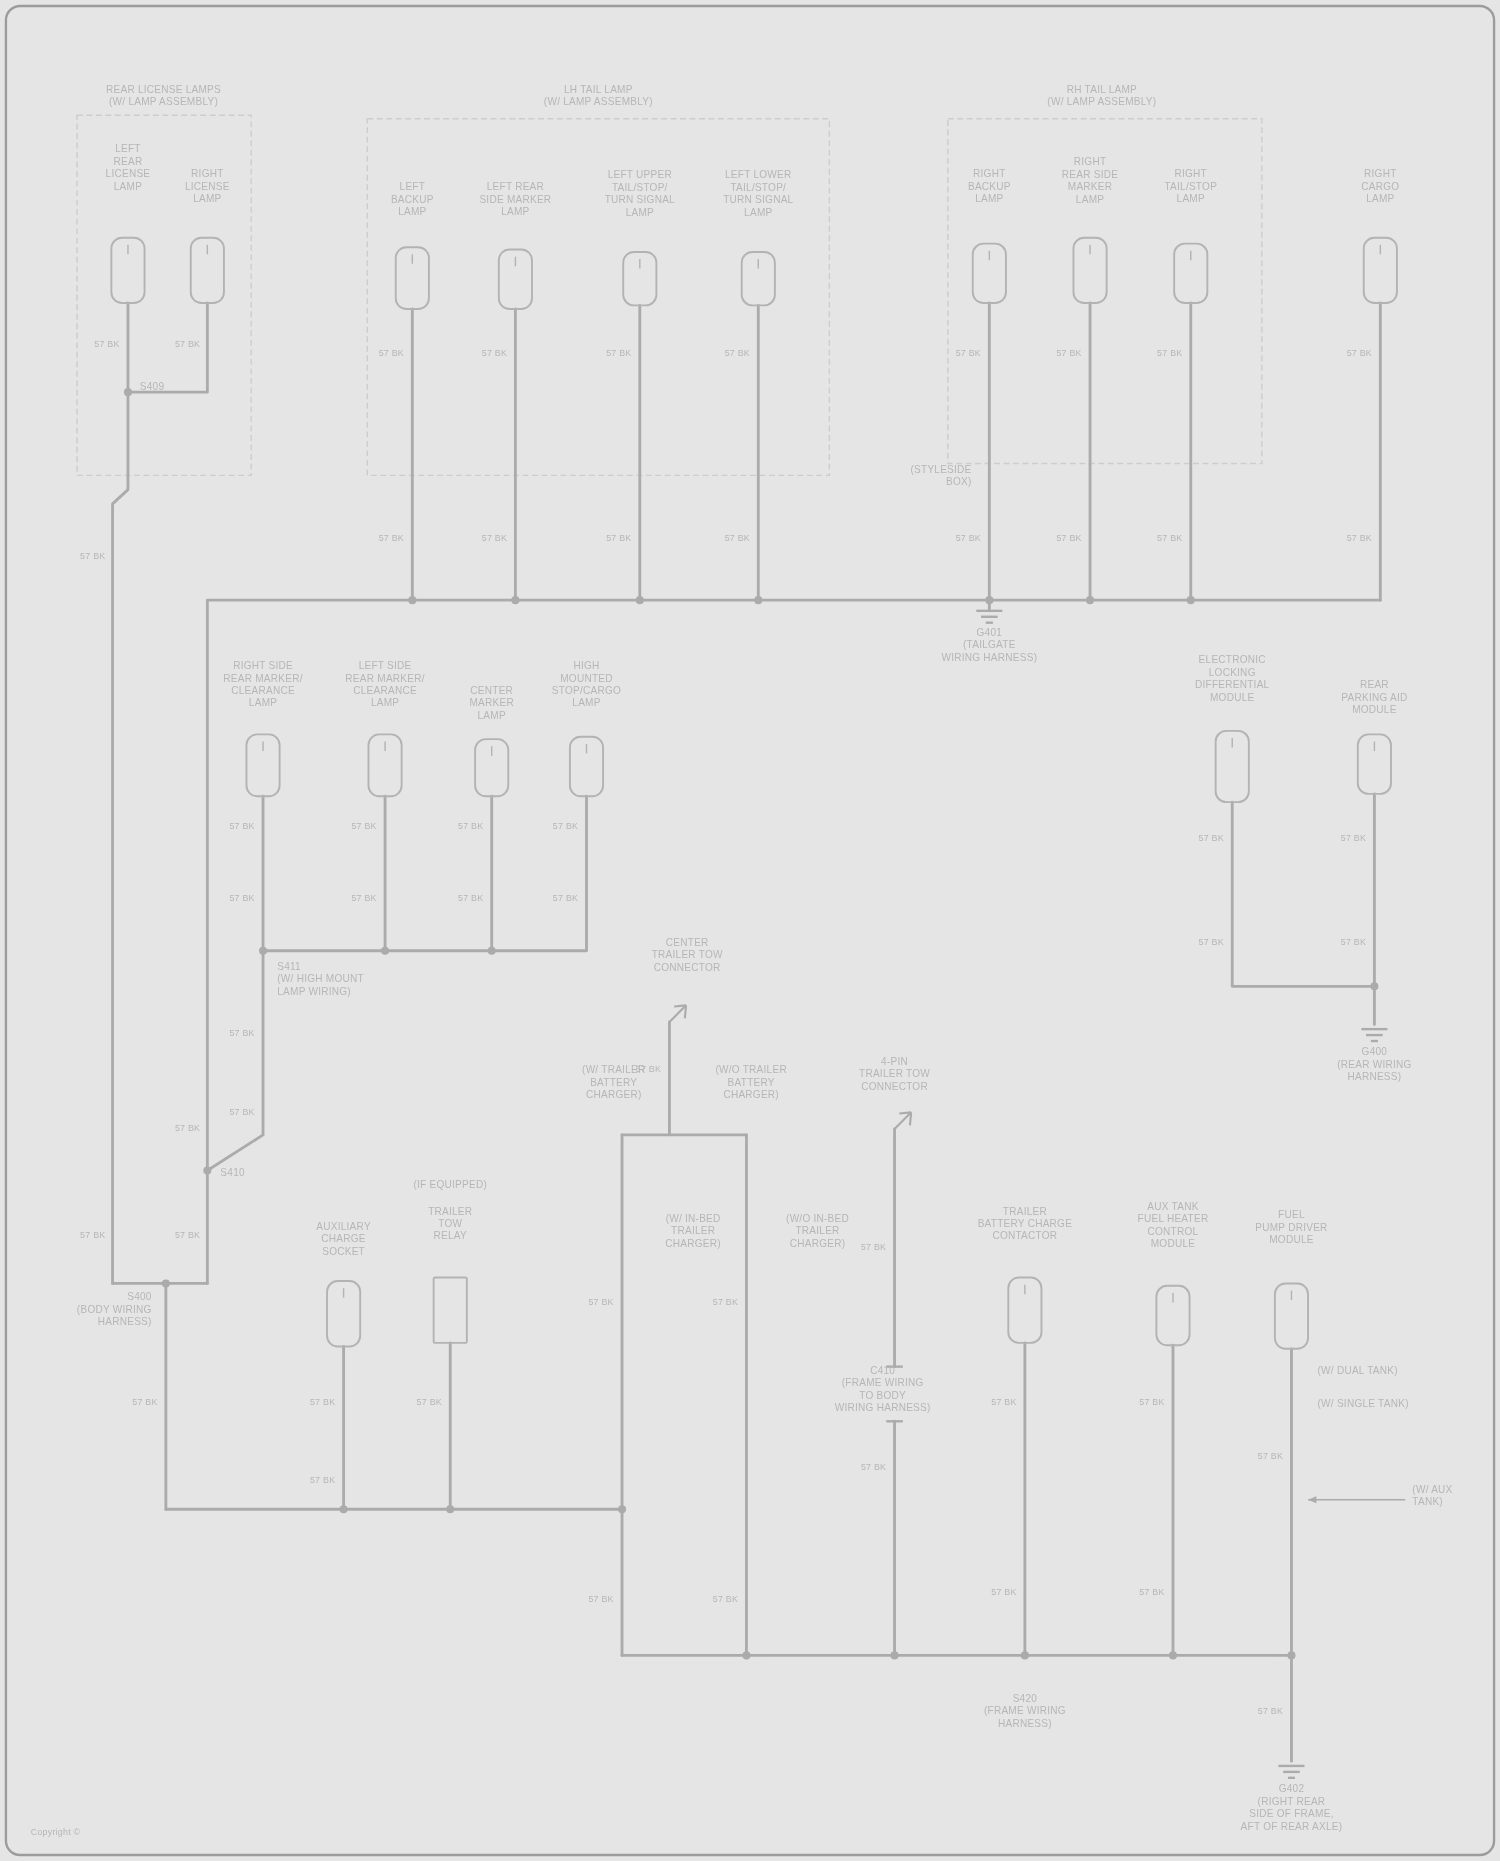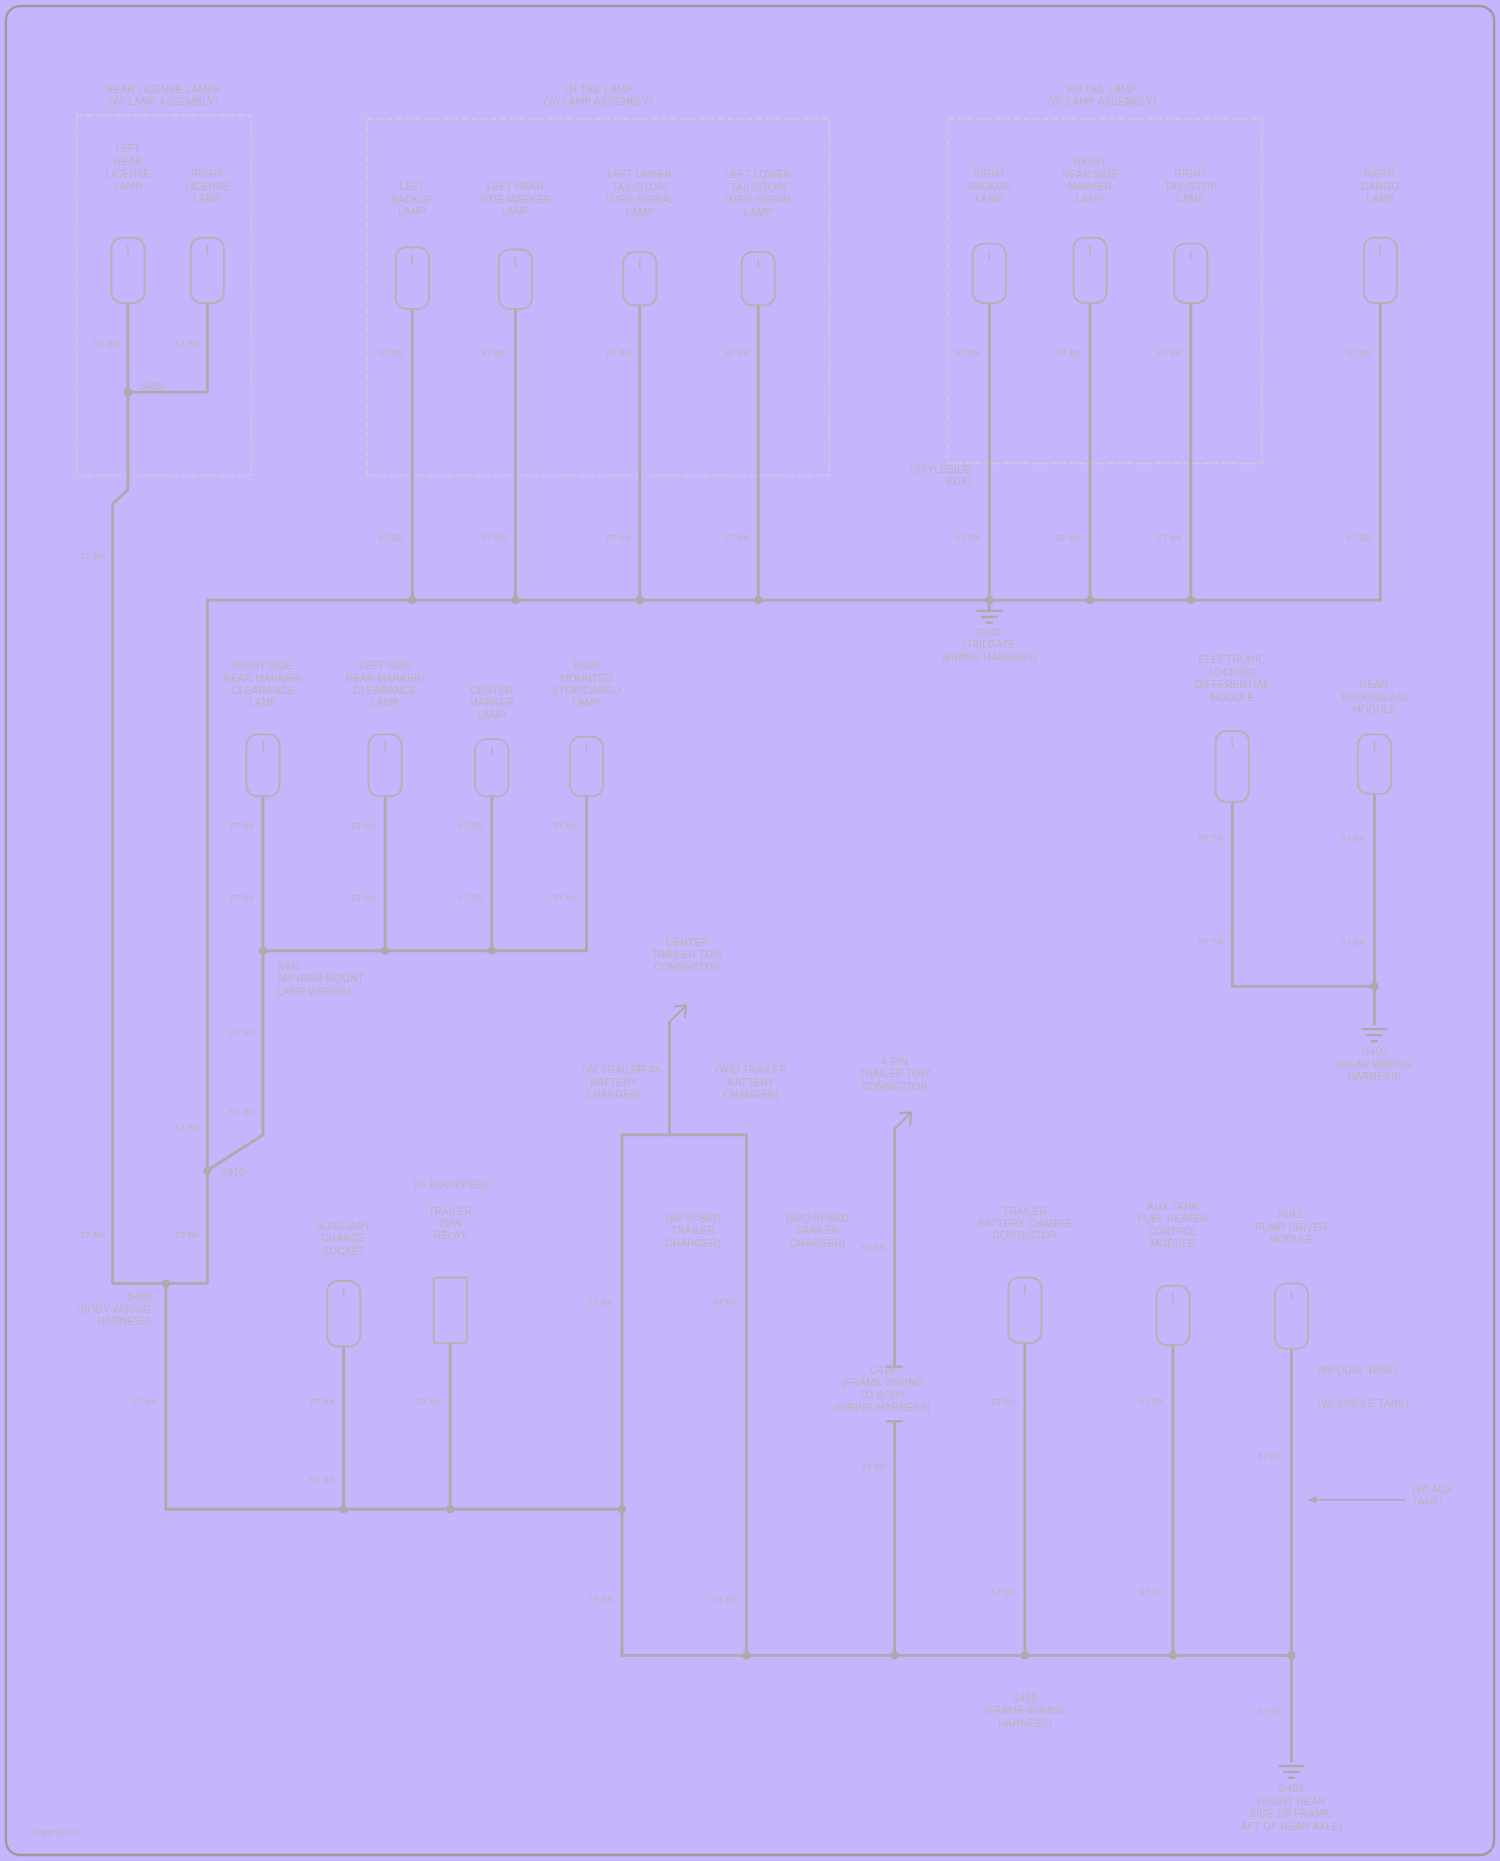--- a/index.html
+++ b/index.html
@@ -1,16 +1,16 @@
 <!DOCTYPE html>
 <html><head>
 <meta charset="utf-8">
 <style>
   html,body{margin:0;padding:0;background:#ffffff;}
-  .page{width:1500px;height:1861px;background:#c4b5fd;position:relative;overflow:hidden;}
+  .page{width:1500px;height:1861px;background:#e5e5e5;position:relative;overflow:hidden;}
   svg text{font-family:"Liberation Sans", sans-serif;letter-spacing:.2px;}
 </style>
 </head>
 <body>
 
 <div class="page">
   
   <svg id="diagram" width="1500" height="1861" viewBox="0 0 1266 1566" preserveAspectRatio="none" role="img">
       <rect x="5" y="5" width="1256" height="1556" rx="12" fill="none" stroke="#9c9c9c" stroke-width="2"></rect>
       <rect x="65" y="97" width="147" height="303" fill="none" stroke="#cdcdcd" stroke-width="1.2" stroke-dasharray="5 3"></rect>

